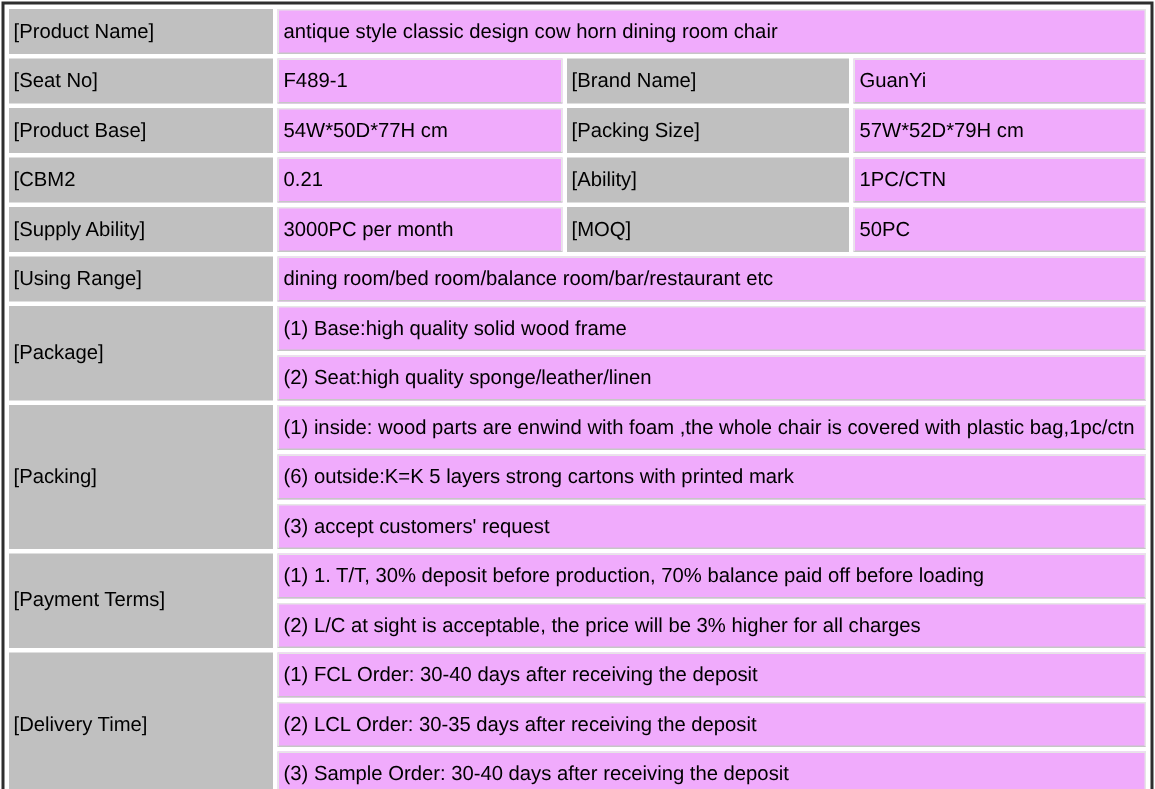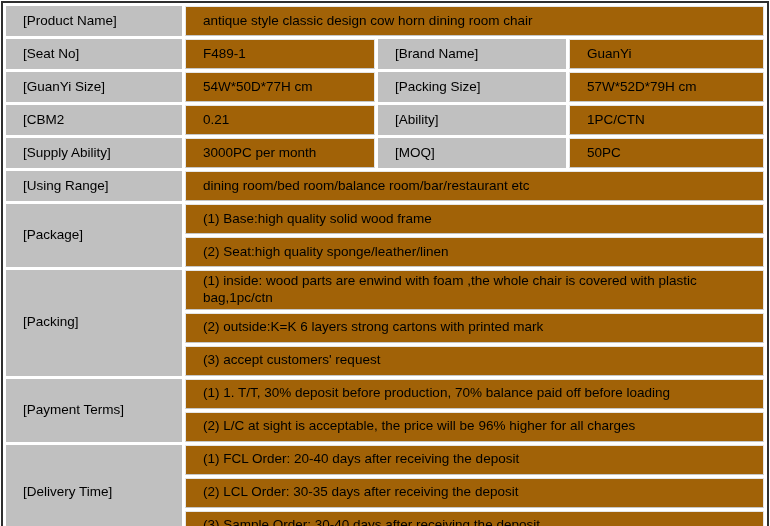--- a/index.html
+++ b/index.html
@@ -27,33 +27,33 @@
     border-bottom-width: 3px;
     font-family: "Liberation Sans", sans-serif;
     font-size: 13.5px;
     color: #000000;
   }
   col.c1 { width: 176px; }
   col.c2 { width: 190px; }
   col.c3 { width: 188px; }
   col.c4 { width: auto; }
   td {
-    padding: 2px 4px 2px 17px;
+    padding: 2px 4px 2px 3px;
     vertical-align: middle;
     height: 24px;
     line-height: 1.25;
     overflow: hidden;
     white-space: nowrap;
   }
   td.label {
     background: #c0c0c0;
     border: 0;
   }
   td.value {
-    background: #a16207;
+    background: #f0abfc;
     border: 1px solid #e6e6e6;
     border-bottom-color: #c6c6c6;
   }
   td.value.wrap-text {
     white-space: normal;
   }
 </style>
 </head>
 <body>
 
@@ -73,21 +73,21 @@
     </tr>
 
     <tr>
       <td class="label">[Seat No]</td>
       <td class="value">F489-1</td>
       <td class="label">[Brand Name]</td>
       <td class="value">GuanYi</td>
     </tr>
 
     <tr>
-      <td class="label">[GuanYi Size]</td>
+      <td class="label">[Product Base]</td>
       <td class="value">54W*50D*77H cm</td>
       <td class="label">[Packing Size]</td>
       <td class="value">57W*52D*79H cm</td>
     </tr>
 
     <tr>
       <td class="label">[CBM2</td>
       <td class="value">0.21</td>
       <td class="label">[Ability]</td>
       <td class="value">1PC/CTN</td>
@@ -111,37 +111,37 @@
     </tr>
     <tr>
       <td class="value" colspan="3">(2) Seat:high quality sponge/leather/linen</td>
     </tr>
 
     <tr>
       <td class="label" rowspan="3">[Packing]</td>
       <td class="value wrap-text" colspan="3">(1) inside: wood parts are enwind with foam ,the whole chair is covered with plastic bag,1pc/ctn</td>
     </tr>
     <tr>
-      <td class="value" colspan="3">(2) outside:K=K 6 layers strong cartons with printed mark</td>
+      <td class="value" colspan="3">(6) outside:K=K 5 layers strong cartons with printed mark</td>
     </tr>
     <tr>
       <td class="value" colspan="3">(3) accept customers' request</td>
     </tr>
 
     <tr>
       <td class="label" rowspan="2">[Payment Terms]</td>
       <td class="value" colspan="3">(1) 1. T/T, 30% deposit before production, 70% balance paid off before loading</td>
     </tr>
     <tr>
-      <td class="value" colspan="3">(2) L/C at sight is acceptable, the price will be 96% higher for all charges</td>
+      <td class="value" colspan="3">(2) L/C at sight is acceptable, the price will be 3% higher for all charges</td>
     </tr>
 
     <tr>
       <td class="label" rowspan="3">[Delivery Time]</td>
-      <td class="value" colspan="3">(1) FCL Order: 20-40 days after receiving the deposit</td>
+      <td class="value" colspan="3">(1) FCL Order: 30-40 days after receiving the deposit</td>
     </tr>
     <tr>
       <td class="value" colspan="3">(2) LCL Order: 30-35 days after receiving the deposit</td>
     </tr>
     <tr>
       <td class="value" colspan="3">(3) Sample Order: 30-40 days after receiving the deposit</td>
     </tr>
 
   </tbody>
     </table>

